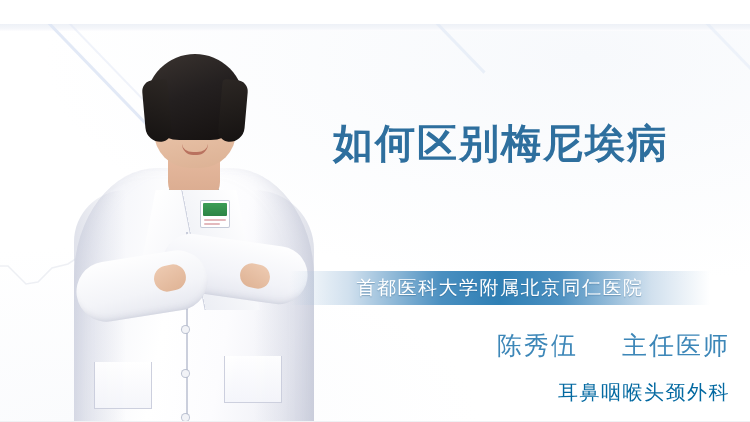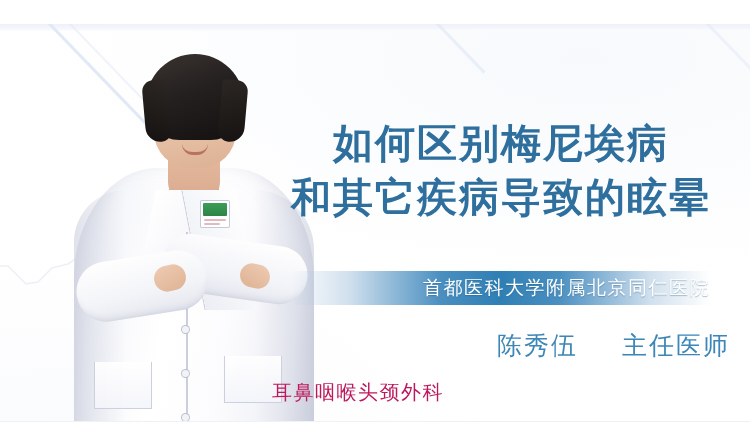--- a/index.html
+++ b/index.html
@@ -171,42 +171,42 @@
   .title-wrap{
     position:absolute;left:272px;top:92px;width:458px;
     text-align:center;
   }
   .title-line{
     font-size:40px;line-height:54px;letter-spacing:2px;font-weight:700;
     color:#2e6f9e;white-space:nowrap;
   }
   .hospital-banner{
     position:absolute;left:290px;top:247px;width:420px;height:34px;
-    display:flex;align-items:center;justify-content:flex-end;
+    display:flex;align-items:center;justify-content:center;
     background:linear-gradient(90deg,
         rgba(255,255,255,0) 0%,
         rgba(171,199,224,.55) 14%,
         #4a8fc0 36%,
         #2f7fb4 50%,
         #4a8fc0 64%,
         rgba(171,199,224,.55) 86%,
         rgba(255,255,255,0) 100%);
   }
   .hospital-banner .txt{
     color:#ffffff;font-size:19px;letter-spacing:1.5px;font-weight:400;
     text-shadow:0 1px 1px rgba(30,80,120,.35);
   }
   .doctor-line{
     position:absolute;left:272px;top:305px;width:458px;text-align:right;
     color:#3d87b8;font-size:25px;letter-spacing:2px;font-weight:500;
   }
   .doctor-line .gap{display:inline-block;width:26px;}
   .dept-line{
-    position:absolute;left:272px;top:355px;width:458px;text-align:left;
-    color:#be185d;font-size:20px;letter-spacing:1.5px;font-weight:500;
+    position:absolute;left:272px;top:355px;width:458px;text-align:right;
+    color:#0369a1;font-size:20px;letter-spacing:1.5px;font-weight:500;
   }
   .bottom-edge{
     position:absolute;left:0;bottom:0;width:750px;height:2px;
     background:#f0f1f4;
   }
 </style>
 </head>
 <body>
 
 <div class="card">
@@ -268,21 +268,20 @@
     </div>
     <div class="brow" style="left:104px;top:58px;"></div>
     <div class="brow" style="left:150px;top:58px;"></div>
     <div class="hair"></div>
     <div class="hair-l"></div>
     <div class="hair-r"></div>
   </div>
 
   <div class="title-wrap">
     <div class="title-line">如何区别梅尼埃病</div>
-    <div class="title-line">和其它疾病导致的眩晕</div>
   </div>
 
   <div class="hospital-banner">
     <span class="txt">首都医科大学附属北京同仁医院</span>
   </div>
 
   <div class="doctor-line">
     <span>陈秀伍</span>
     <span class="gap"></span>
     <span>主任医师</span>

